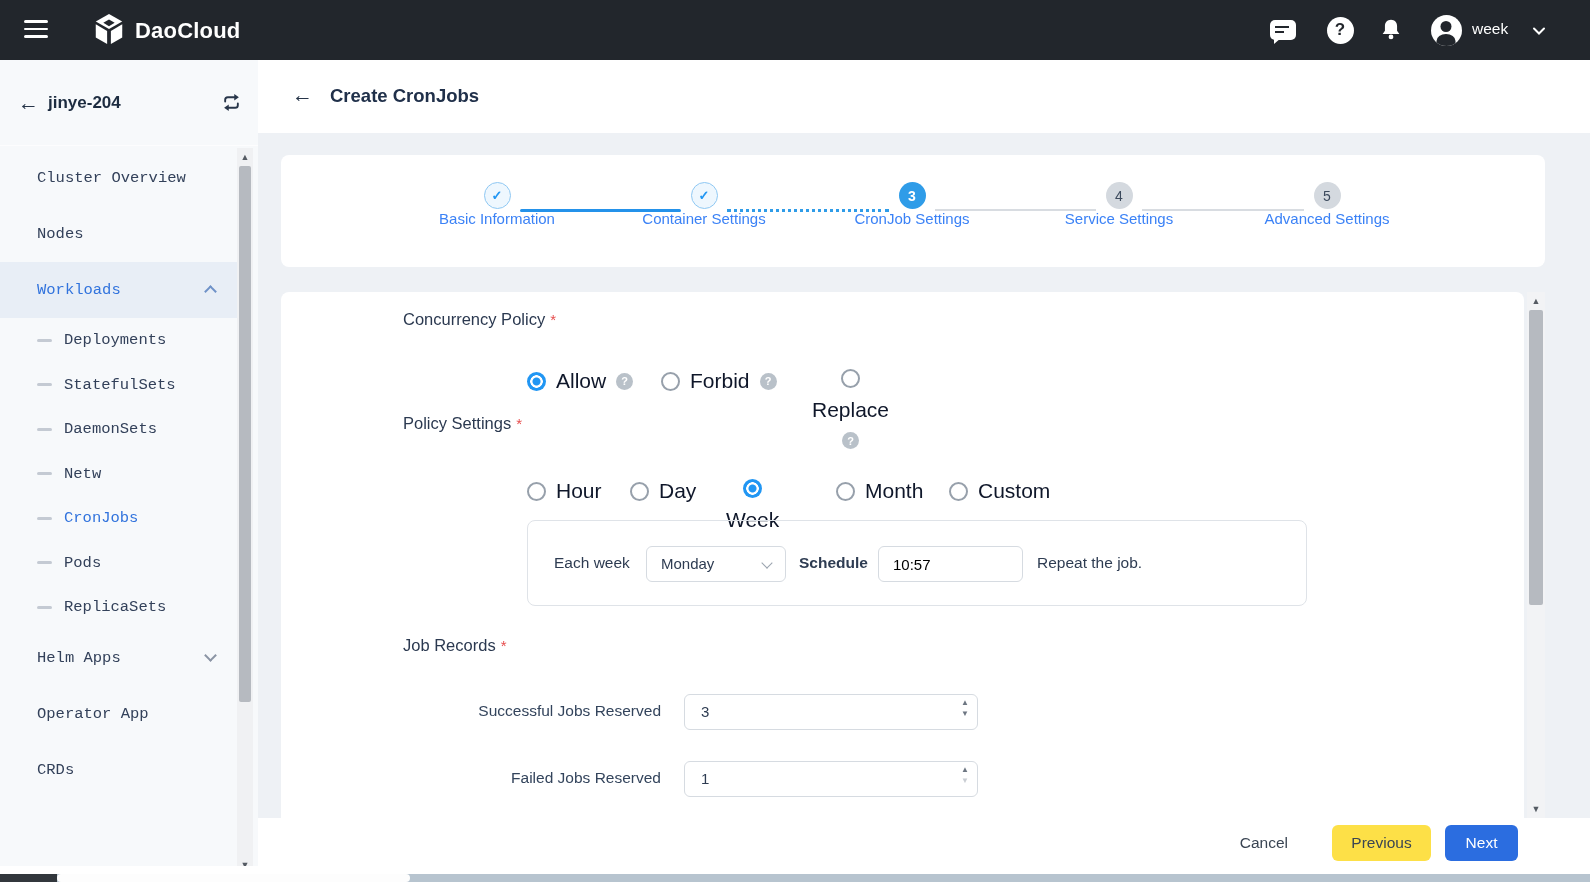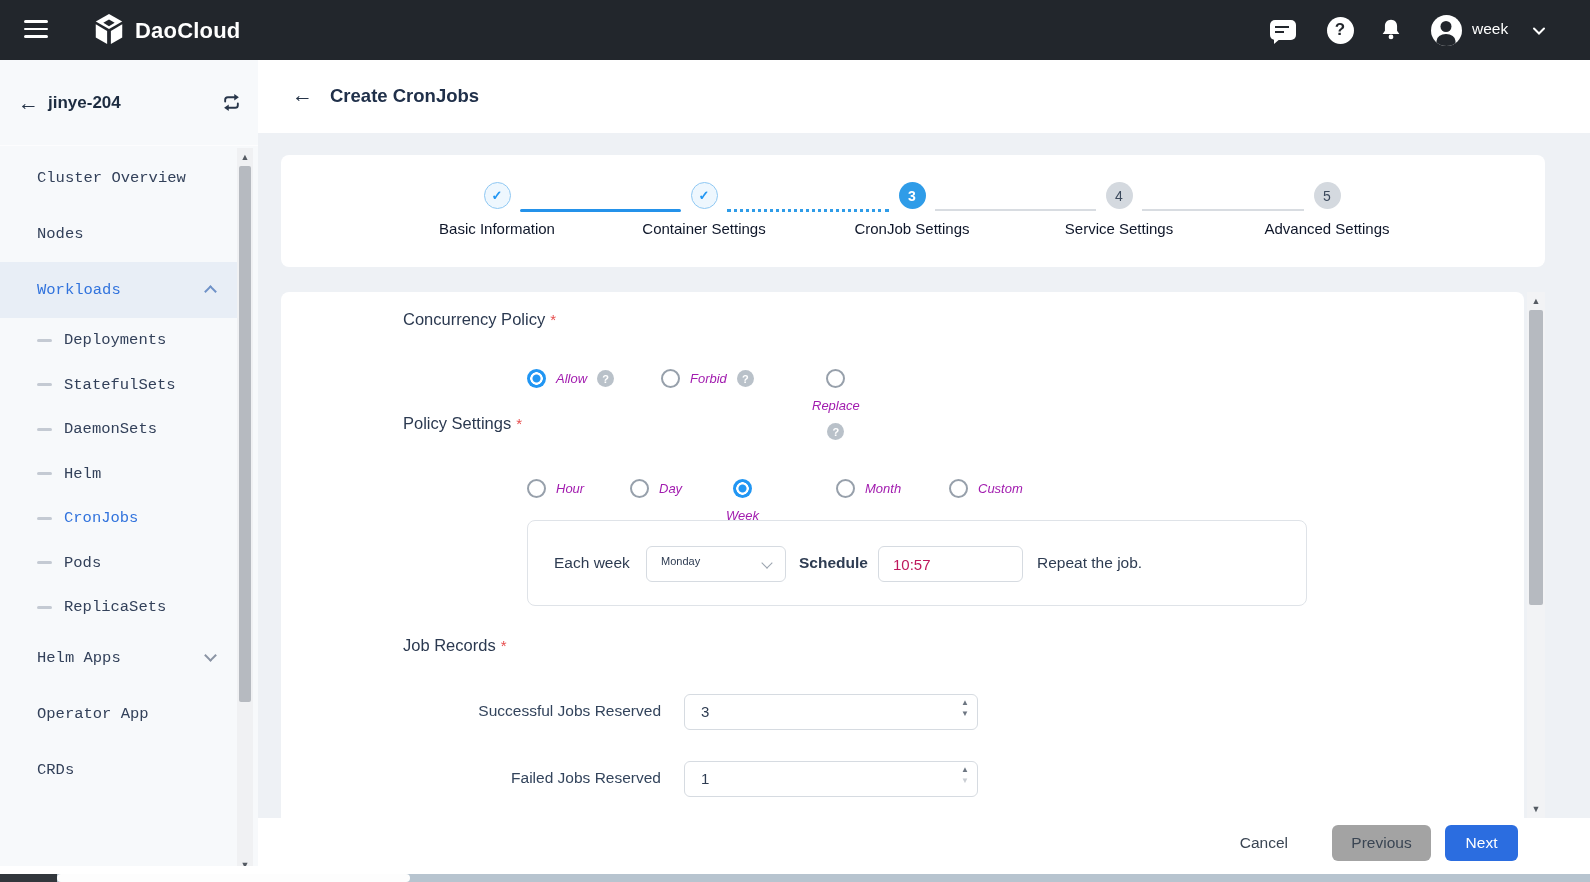--- a/index.html
+++ b/index.html
@@ -60,58 +60,58 @@
   .ph-back { position:absolute; left:34px; top:24px; }
   .page-title { position:absolute; left:72px; top:25px; font-size:18.5px; font-weight:600; color:#20304a; }
 
   
   .stepper-card { position:absolute; left:281px; top:155px; width:1264px; height:112px; background:#fff; border-radius:8px; }
   .step { position:absolute; top:0; width:180px; margin-left:-90px; text-align:center; }
   .step-circle { width:27px; height:27px; border-radius:50%; margin:27px auto 0; display:flex; align-items:center; justify-content:center; font-size:14px; }
   .step.done .step-circle { background:#eef7fe; border:1.5px solid #8fc8f3; color:var(--accent); font-weight:bold; font-size:13px; }
   .step.active .step-circle { background:#2f9ce8; color:#fff; font-weight:bold; }
   .step.todo .step-circle { background:#d4d9df; color:#3c4a5d; }
-  .step-label { margin-top:11px; font-size:15px; color:#0f172a; }
+  .step-label { margin-top:1px; font-size:15px; color:#3b82f6; }
   .connector { position:absolute; top:54px; height:0; }
   .conn-solid { border-top:3px solid #2492ea; border-radius:2px; }
   .conn-dotted { border-top:3px dotted #2f9ce8; }
   .conn-gray { border-top:2.5px solid var(--connector_gray); }
 
   
   .form-card { position:absolute; left:281px; top:292px; width:1243px; height:526px; background:#fff; border-radius:8px 8px 0 0; }
   .sec-label { position:absolute; font-size:16.5px; font-weight:500; color:#2b3950; }
   .req { color:var(--required); margin-left:5px; font-size:15px; }
   .radio-opt { position:absolute; display:flex; align-items:center; gap:10px; cursor:pointer; }
   .radio { width:19px; height:19px; border-radius:50%; flex:0 0 auto; }
   .radio.off { border:2px solid #97a0ab; background:#fff; }
   .radio.on { background:radial-gradient(circle at 50% 50%, var(--accent) 0 3.5px, #fff 4.5px 6px, var(--accent) 6.5px); }
-  .radio-label { font-size:13px; color:#a21caf;font-style:italic; }
+  .radio-label { font-size:21px; color:#0f172a; }
   .help-ic { width:17px; height:17px; border-radius:50%; background:#b9c1c9; color:#fff; font-size:11px; font-weight:bold; display:flex; align-items:center; justify-content:center; cursor:pointer; }
 
   .sched-box { position:absolute; left:246px; top:228px; width:780px; height:86px; border:1px solid #dfe3e8; border-radius:8px; }
   .sched-inner { position:absolute; top:25px; left:0; width:100%; height:36px; }
   .sched-text { position:absolute; top:8px; font-size:15.5px; color:#2e3c52; }
   .select-box { position:absolute; left:118px; top:0; width:140px; height:36px; border:1px solid #d6dbe1; border-radius:6px; background:#fff; cursor:pointer; }
-  .select-value { position:absolute; left:14px; top:8px; font-size:11px; color:#2e3c52; }
+  .select-value { position:absolute; left:14px; top:8px; font-size:15px; color:#2e3c52; }
   .select-chev { position:absolute; right:14px; top:12px; width:8px; height:8px; border-left:1.8px solid #9aa3ae; border-bottom:1.8px solid #9aa3ae; transform:rotate(-45deg); }
-  .time-input { position:absolute; left:350px; top:0; width:145px; height:36px; border:1px solid #d6dbe1; border-radius:6px; background:#fff; font-size:15px; color:#be185d; padding-left:14px; font-family:"Liberation Sans", sans-serif; }
+  .time-input { position:absolute; left:350px; top:0; width:145px; height:36px; border:1px solid #d6dbe1; border-radius:6px; background:#fff; font-size:15px; color:#000000; padding-left:14px; font-family:"Liberation Sans", sans-serif; }
 
   .num-row { position:absolute; left:0; width:100%; height:36px; }
   .num-label { position:absolute; left:120px; width:260px; top:8px; text-align:right; font-size:15.5px; color:#33445c; }
   .num-input { position:absolute; left:403px; top:0; width:294px; height:36px; border:1px solid #d6dbe1; border-radius:6px; background:#fff; }
   .num-value { position:absolute; left:16px; top:8px; font-size:15px; color:#2e3c52; }
   .spinner { position:absolute; right:8px; top:4px; display:flex; flex-direction:column; gap:3px; align-items:center; }
   .spin-btn { font-size:8px; line-height:8px; color:#6d7682; cursor:pointer; }
   .spin-btn.disabled { color:#c9cdd3; }
 
   
   .footer { position:absolute; left:258px; top:818px; width:1332px; height:50px; background:#fff; display:flex; align-items:center; justify-content:flex-end; padding-right:72px; }
   .btn { height:36px; border-radius:6px; font-size:15.5px; display:flex; align-items:center; justify-content:center; cursor:pointer; }
   .btn-text { color:#3a4553; margin-right:34px; padding:0 10px; }
-  .btn-gray { background:#a3a3a3; color:#3a4553; width:99px; margin-right:14px; }
+  .btn-gray { background:#fde047; color:#3a4553; width:99px; margin-right:14px; }
   .btn-blue { background:var(--button_blue); color:#fff; width:73px; }
 
   
   .white-strip { position:absolute; left:0; top:866px; width:1590px; height:8px; background:#fff; }
   .hscroll { position:absolute; left:0; top:874px; width:1590px; height:8px; background:#b7c4cf; }
   .hscroll .corner { position:absolute; left:0; top:0; width:57px; height:8px; background:#32373c; }
   .hscroll .hthumb { position:absolute; left:57px; top:0; width:353px; height:8px; background:#fdfdfd; border-radius:4px; cursor:pointer; }
 </style>
 </head>
 <body>
@@ -191,21 +191,21 @@
         <div class="nav-row row-sub">
           <div class="dash"></div>
           <div class="nav-label">StatefulSets</div>
         </div>
         <div class="nav-row row-sub">
           <div class="dash"></div>
           <div class="nav-label">DaemonSets</div>
         </div>
         <div class="nav-row row-sub">
           <div class="dash"></div>
-          <div class="nav-label">Helm</div>
+          <div class="nav-label">Netw</div>
         </div>
         <div class="nav-row row-sub active">
           <div class="dash"></div>
           <div class="nav-label">CronJobs</div>
         </div>
         <div class="nav-row row-sub">
           <div class="dash"></div>
           <div class="nav-label">Pods</div>
         </div>
         <div class="nav-row row-sub">

